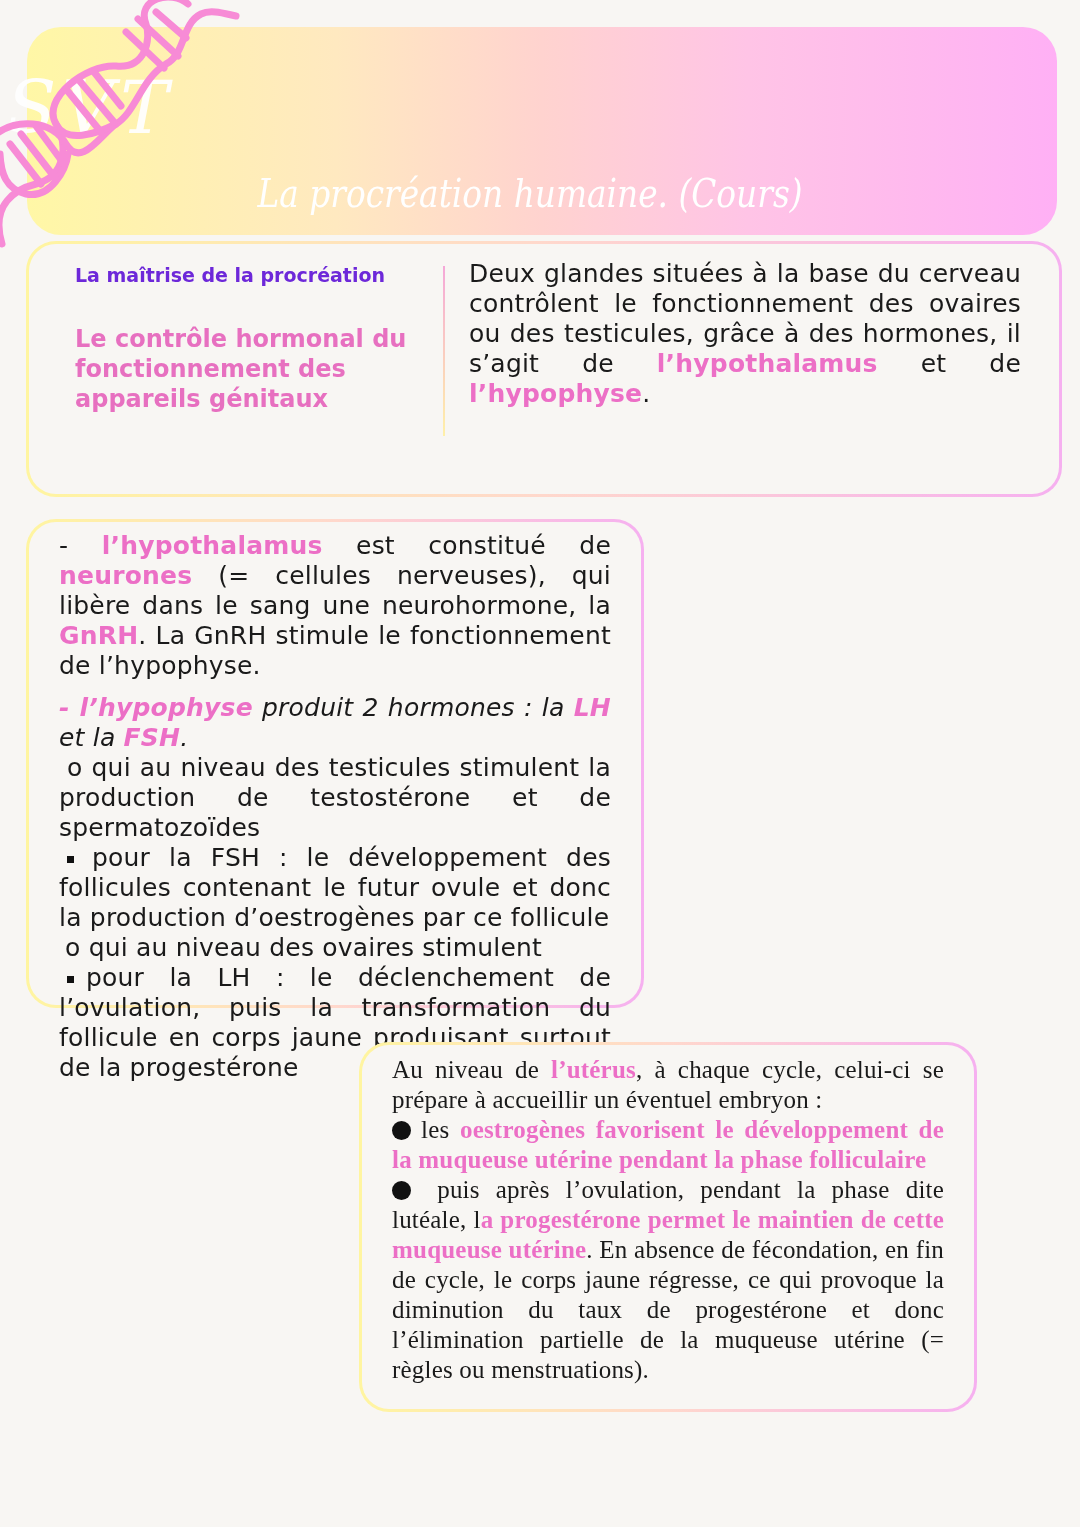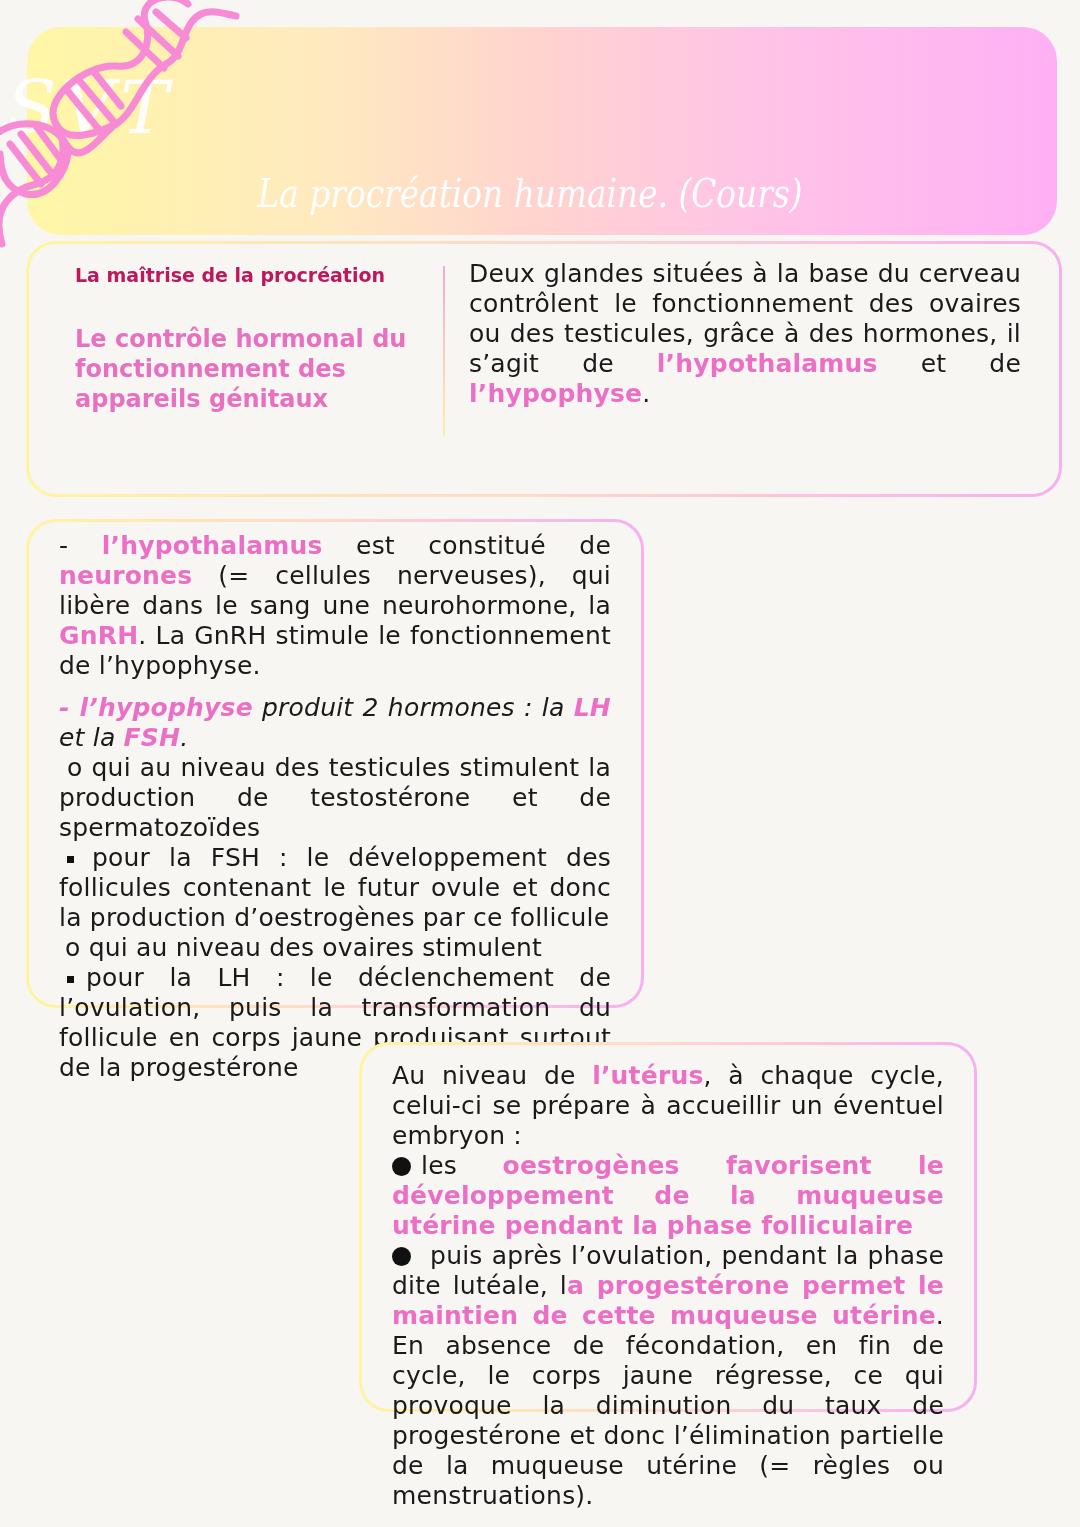--- a/index.html
+++ b/index.html
@@ -33,30 +33,30 @@
     .card-inner {
       width:100%; height:100%; box-sizing:border-box; border-radius:27px;
       background:#f8f6f3; position:relative;
     }
     .txt {
       font-size:25px; line-height:30px; text-align:justify; letter-spacing:0.2px;
     }
     .pink { color:#ec6fc6; font-weight:bold; }
     .card1 { left:26px; top:241px; width:1030px; height:250px; }
     .c1-left { position:absolute; left:46px; top:16px; width:340px; }
-    .c1-heading { font-weight:bold; font-size:19px; line-height:30px; color:#be185d; }
+    .c1-heading { font-weight:bold; font-size:19px; line-height:30px; color:#6d28d9; }
     .c1-sub { margin-top:34px; color:#e770c0; font-weight:bold; font-size:24px; line-height:30px; }
     .c1-div { position:absolute; left:414px; top:22px; width:2px; height:170px;
       background:linear-gradient(180deg,#f5a8d8,#fff0a8); }
     .c1-right { position:absolute; left:440px; top:15px; width:552px; }
     .card2 { left:26px; top:519px; width:612px; height:483px; }
     .c2-body { position:absolute; left:30px; top:9px; width:552px; }
     .bullet-sq { display:inline-block; width:7px; height:7px; background:#111; vertical-align:middle; margin-right:18px; margin-left:8px; }
     .card3 { left:359px; top:1042px; width:612px; height:364px; }
-    .c3-body { position:absolute; left:30px; top:16px; width:552px; }
+    .c3-body { position:absolute; left:30px; top:10px; width:552px;font-family:Liberation Serif, serif; }
     .dot { display:inline-block; width:19px; height:19px; border-radius:50%; background:#111; vertical-align:-2px; margin-right:10px; }
     p { margin:0; }
   </style>
 </head>
 <body>
 
 <div class="header">
   <div class="title-main">SVT</div>
   <div class="title-sub">La procréation humaine. (Cours)</div>
 </div>

